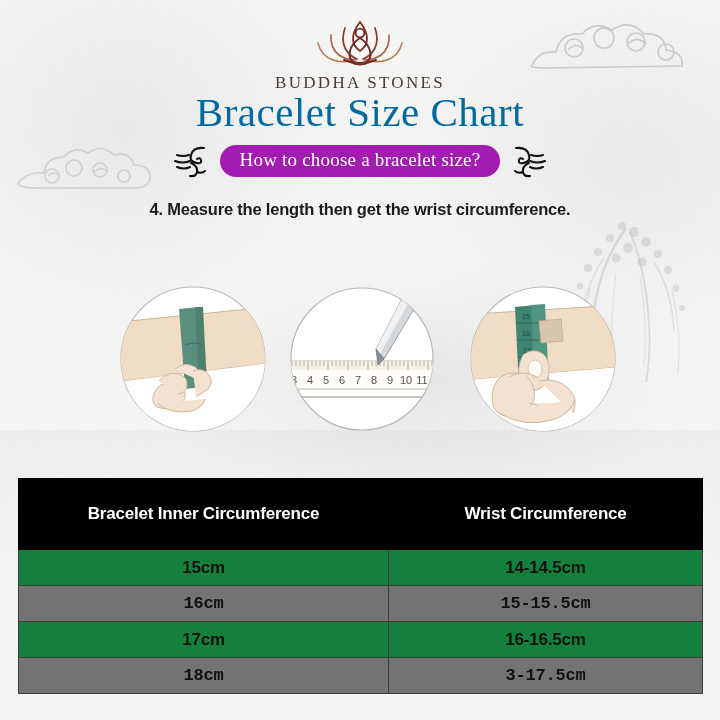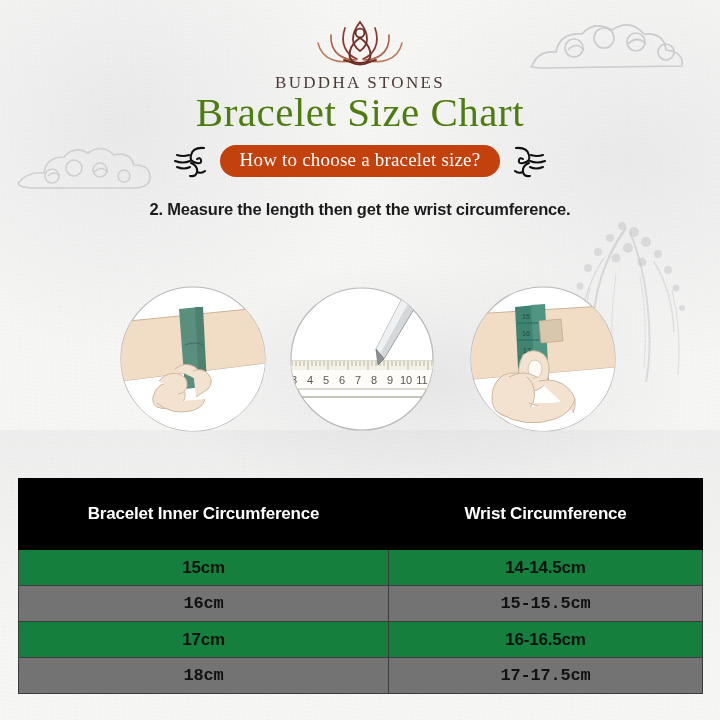--- a/index.html
+++ b/index.html
@@ -39,28 +39,28 @@
   
   .logo-wrap{position:absolute;left:0;right:0;top:16px;text-align:center;}
   .logo-name{
     font-family:"Liberation Serif",serif;
     font-size:17px;letter-spacing:2.3px;color:#4a3a36;font-weight:400;
     margin-top:1px;
   }
   .title{
     position:absolute;left:0;right:0;top:88px;text-align:center;
     font-family:"Liberation Serif",serif;
-    font-size:41px;font-weight:400;color:#4d7c0f;letter-spacing:.5px;
+    font-size:41px;font-weight:400;color:#0369a1;letter-spacing:.5px;
   }
   .badge-row{
     position:absolute;left:0;right:0;top:144px;
     display:flex;align-items:center;justify-content:center;gap:9px;
   }
   .pill{
-    background:#c2410c;color:#fff;border-radius:20px;
+    background:#a21caf;color:#fff;border-radius:20px;
     padding:5px 20px 7px 20px;
     font-family:"Liberation Serif",serif;
     font-size:19px;letter-spacing:.2px;line-height:1.1;
   }
   .flourish{flex:0 0 auto;}
   .steps{
     position:absolute;left:0;right:0;top:196px;text-align:center;
     font-family:"Liberation Sans",sans-serif;
     color:#1b1b1b;font-weight:700;font-size:16.5px;line-height:26px;
     letter-spacing:-.2px;
@@ -210,21 +210,21 @@
         <path d="M34 11 q-6 2 -12 0"></path>
         <path d="M36 17 q-8 3 -15 0"></path>
         <path d="M34 23 q-7 3 -13 0"></path>
         <path d="M20 19 q-7 3 -6 9 q1 5 7 4"></path>
         <path d="M14 28 q-5 2 -8 -1"></path>
       </g>
     </svg>
   </div>
 
   <div class="steps">
-    <div>2. Measure the length then get the wrist circumference.</div>
+    <div>4. Measure the length then get the wrist circumference.</div>
   </div>
 
   <div class="figures">
 
     <div class="fig" style="left:119px;">
       <svg width="148" height="148" viewBox="0 0 148 148">
         <defs>
             <clipPath id="c1">
               <circle cx="74" cy="74" r="72"></circle>
             </clipPath>
@@ -342,18 +342,18 @@
       <tr class="row-plain">
         <td class="col-a">16cm</td>
         <td>15-15.5cm</td>
       </tr>
       <tr class="row-alt">
         <td class="col-a">17cm</td>
         <td>16-16.5cm</td>
       </tr>
       <tr class="row-plain">
         <td class="col-a">18cm</td>
-        <td>17-17.5cm</td>
+        <td>3-17.5cm</td>
       </tr>
     </tbody>
   </table>
 
 </div>
 
 </body></html>

